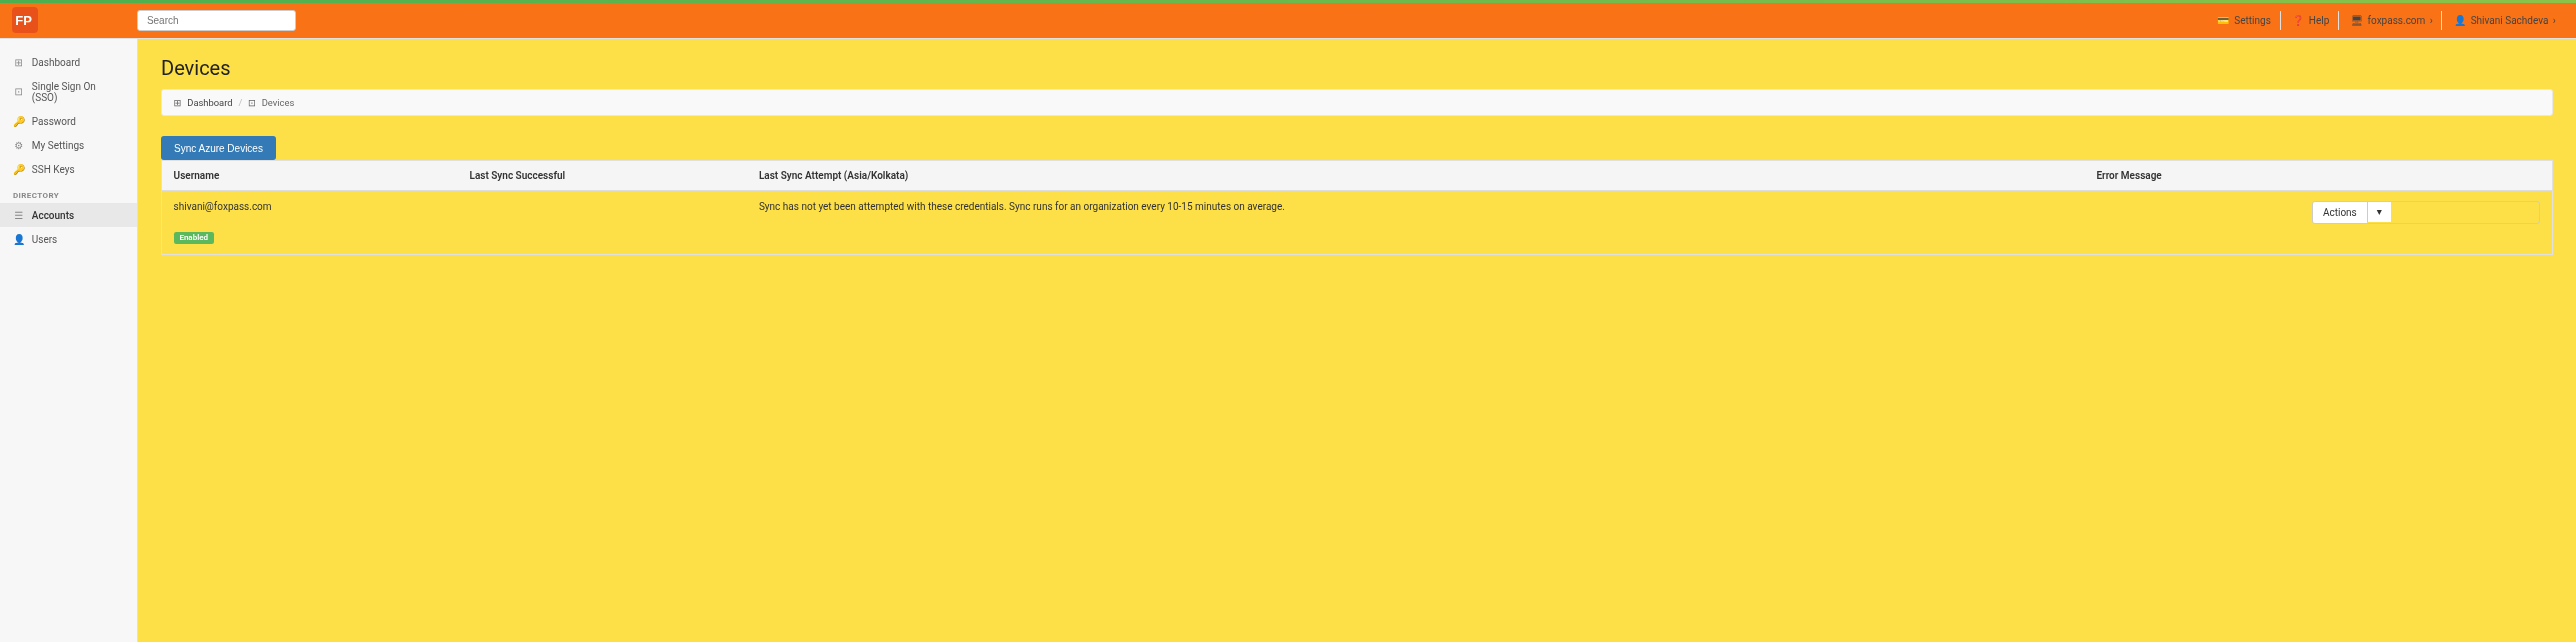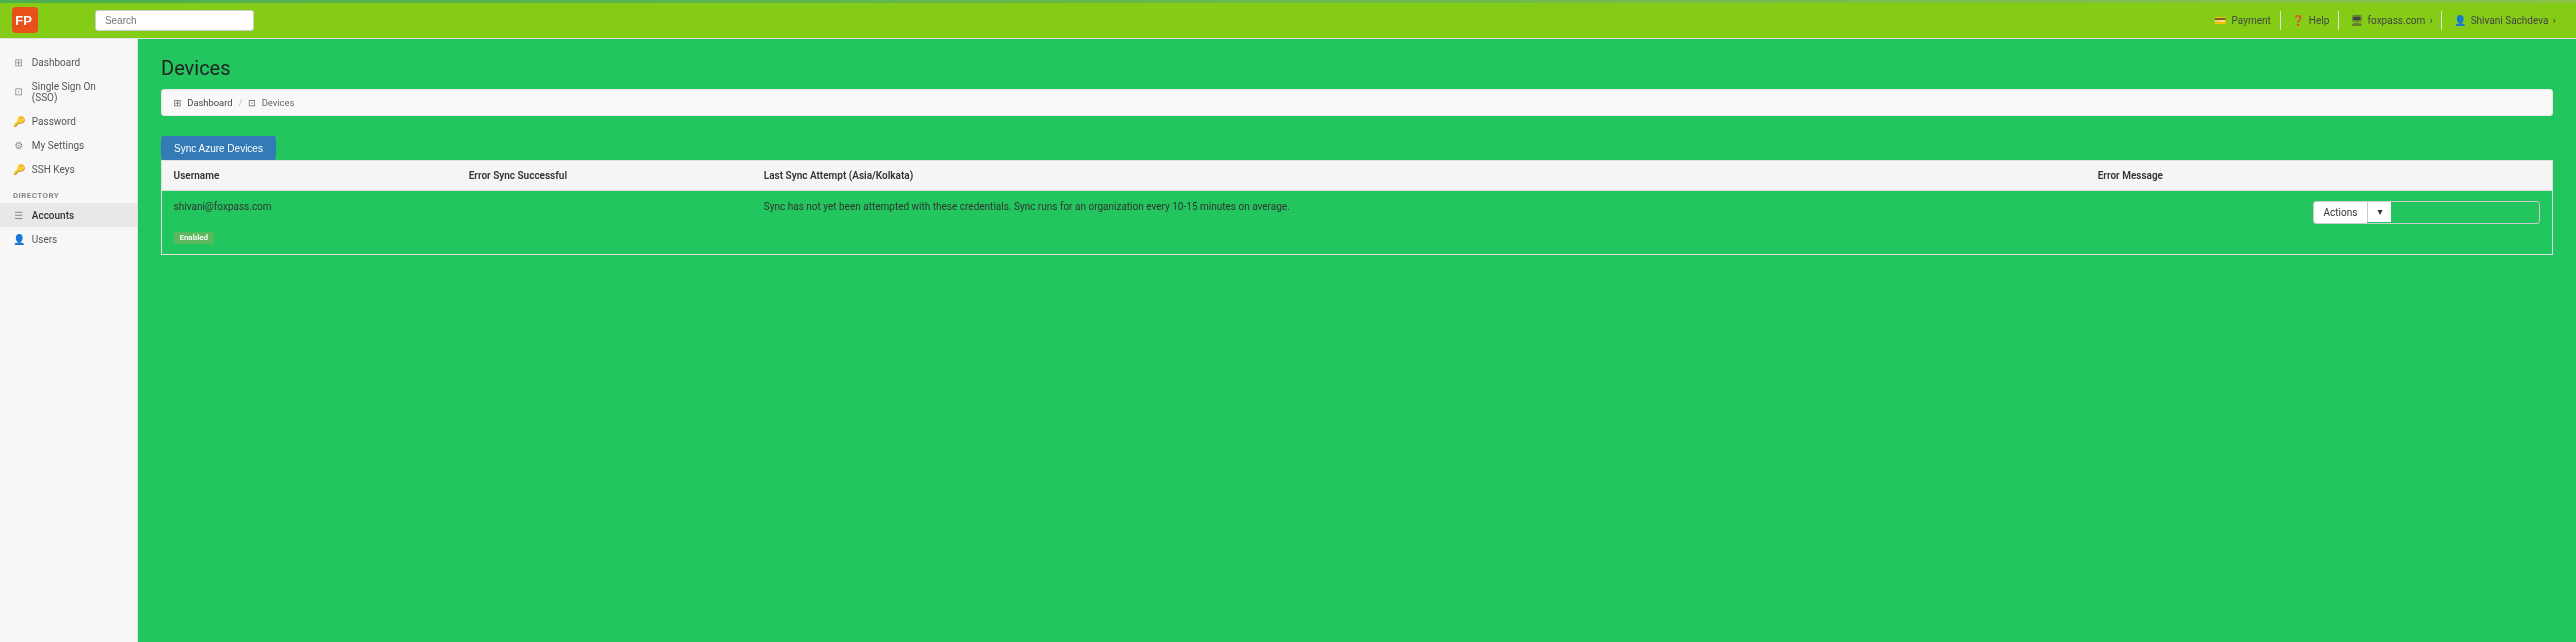--- a/index.html
+++ b/index.html
@@ -5,38 +5,39 @@
     * { box-sizing: border-box; margin: 0; padding: 0; }
     body { font-family: -apple-system, BlinkMacSystemFont, 'Segoe UI', Roboto, sans-serif; font-size: 10px; color: #333; background: #fff; display: flex; flex-direction: column; height: 100vh; }
 
     
     .top-nav {
       display: flex;
       align-items: center;
       padding: 0 11.6px;
       height: 36px;
       border-bottom: 0.7px solid #e0e0e0;
-      background: #84cc16;
+      background: #f97316;
       position: relative;
       z-index: 10;
     }
     .logo-area {
       display: flex;
       align-items: center;
       margin-right: 11.6px;
       min-width: 72px;
     }
     .logo-icon {
       width: 26px;
       height: 26px;
       margin-right: 2.9px;
     }
     .search-bar {
       flex: 0 0 159px;
       margin-right: auto;
+      margin-left: 42px;
     }
     .search-bar input {
       width: 100%;
       padding: 4.3px 8.7px;
       border: 0.7px solid #ccc;
       border-radius: 2.9px;
       font-size: 10px;
       color: #999;
       outline: none;
     }
@@ -97,21 +98,21 @@
       color: #888;
       width: 11.6px;
       text-align: center;
     }
 
     
     .content {
       flex: 1;
       padding: 17.4px 23px;
       overflow-y: auto;
-      background: #22c55e;
+      background: #fde047;
     }
     .page-title {
       font-size: 20px;
       font-weight: 400;
       color: #222;
       margin-bottom: 8.7px;
     }
     .breadcrumb {
       display: flex;
       align-items: center;
@@ -251,21 +252,21 @@
     </svg>
   </div>
 
   <div class="search-bar">
     <input type="text" placeholder="Search" style="">
   </div>
 
   <div class="nav-right">
     <div class="nav-right-item">
       <span>💳</span>
-      <span>Payment</span>
+      <span>Settings</span>
     </div>
     <div class="nav-right-item">
       <span>❓</span>
       <span>Help</span>
     </div>
     <div class="nav-right-item">
       <span>🖥</span>
       <span>foxpass.com</span>
       <span>›</span>
     </div>
@@ -329,21 +330,21 @@
     
 
     
     <button class="btn-primary">Sync Azure Devices</button>
 
     
     <table class="devices-table">
       <thead>
         <tr>
           <th>Username</th>
-          <th>Error Sync Successful</th>
+          <th>Last Sync Successful</th>
           <th>Last Sync Attempt (Asia/Kolkata)</th>
           <th>Error Message</th>
           <th></th>
         </tr>
       </thead>
       <tbody>
         <tr>
           <td>
             <div>shivani@foxpass.com</div>
             <span class="enabled-badge">Enabled</span>

